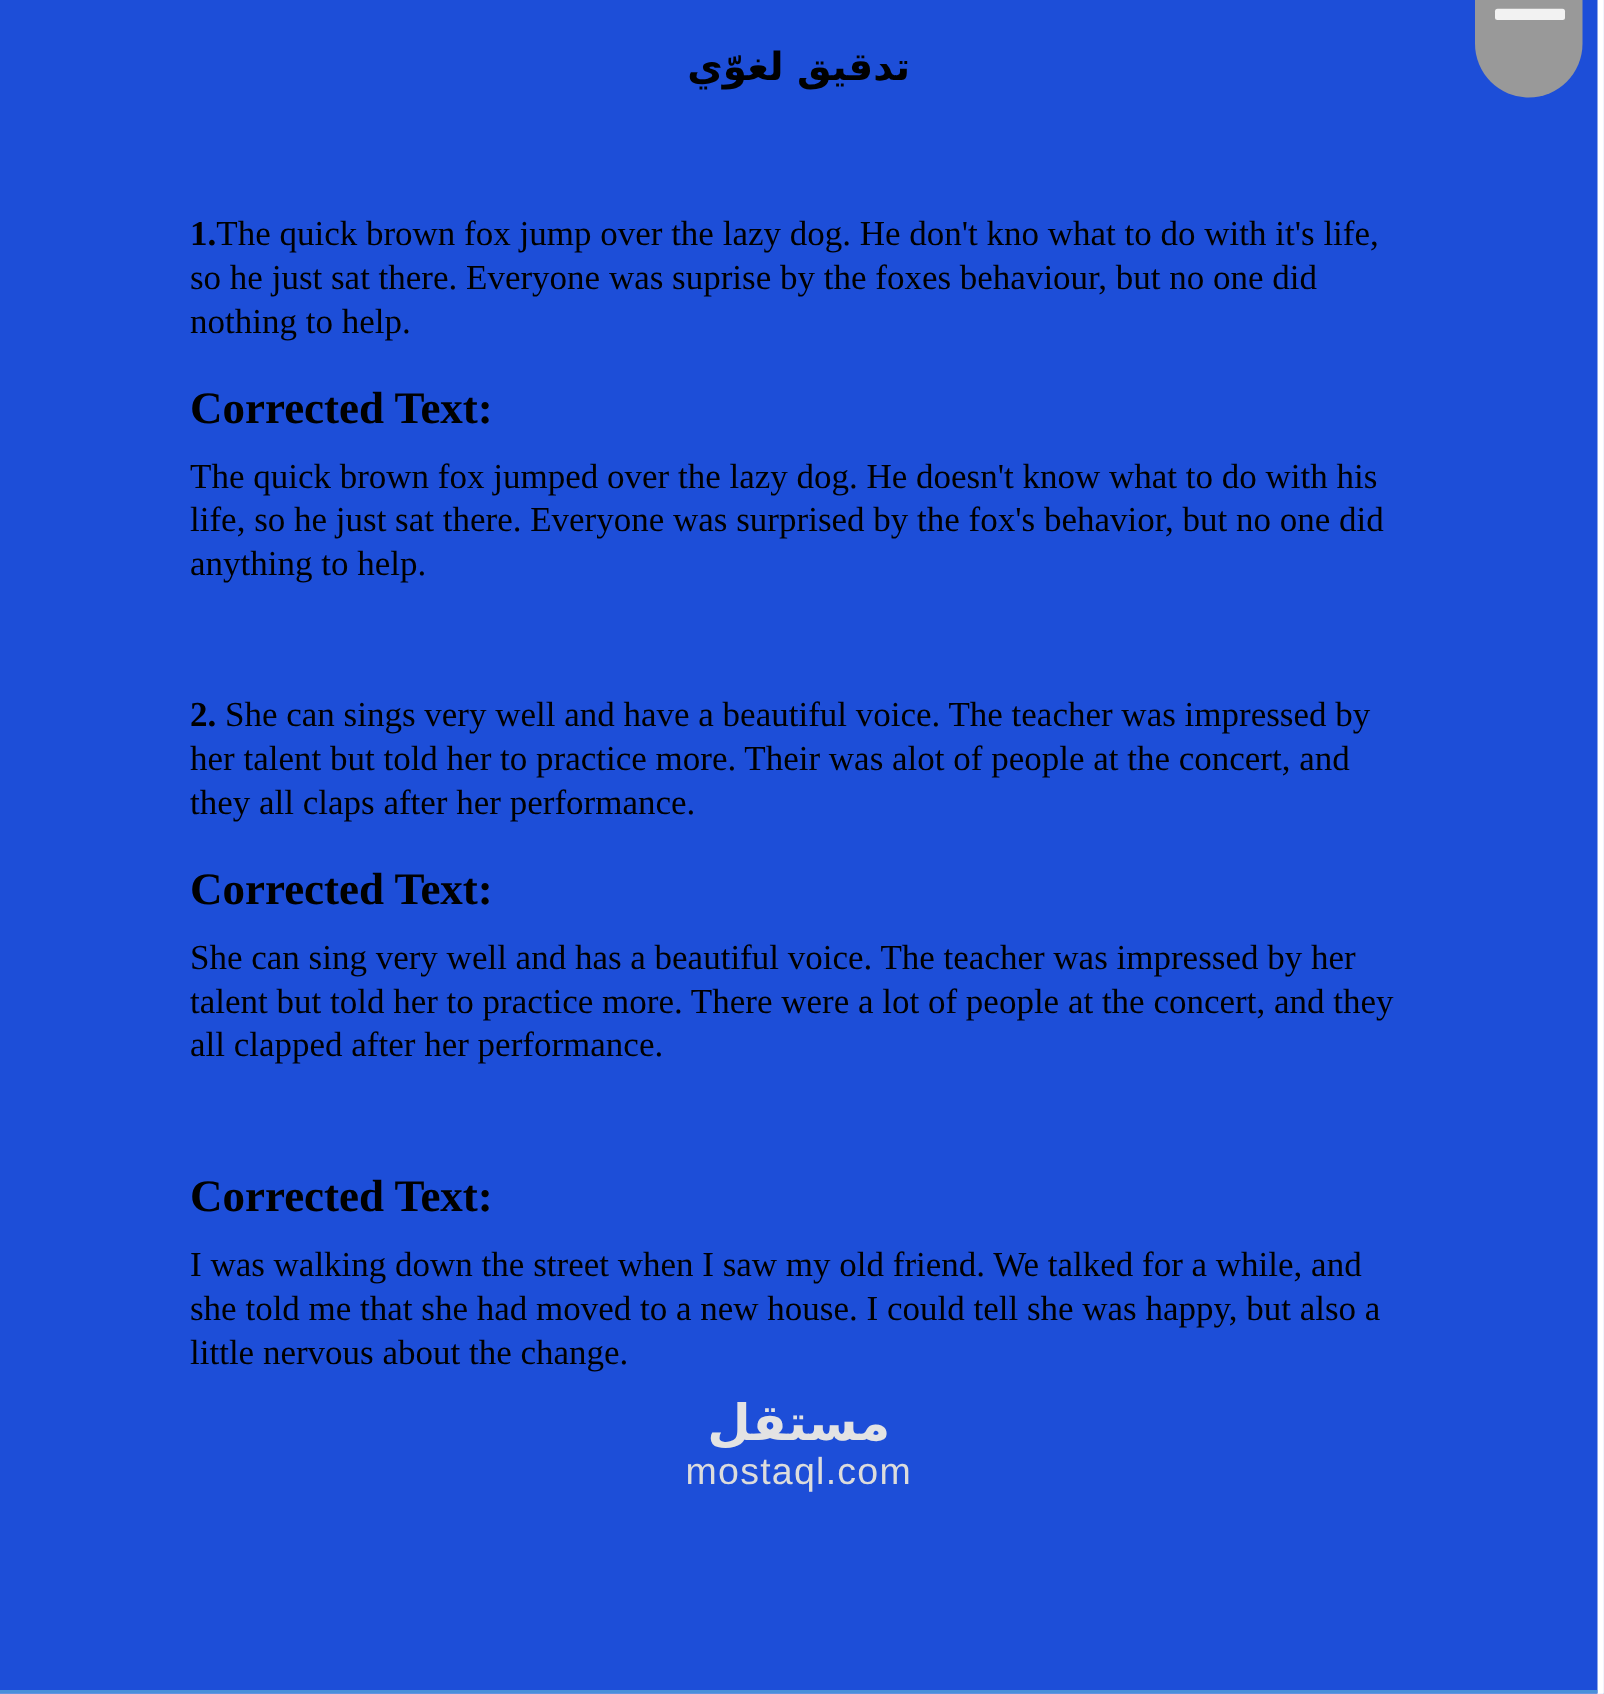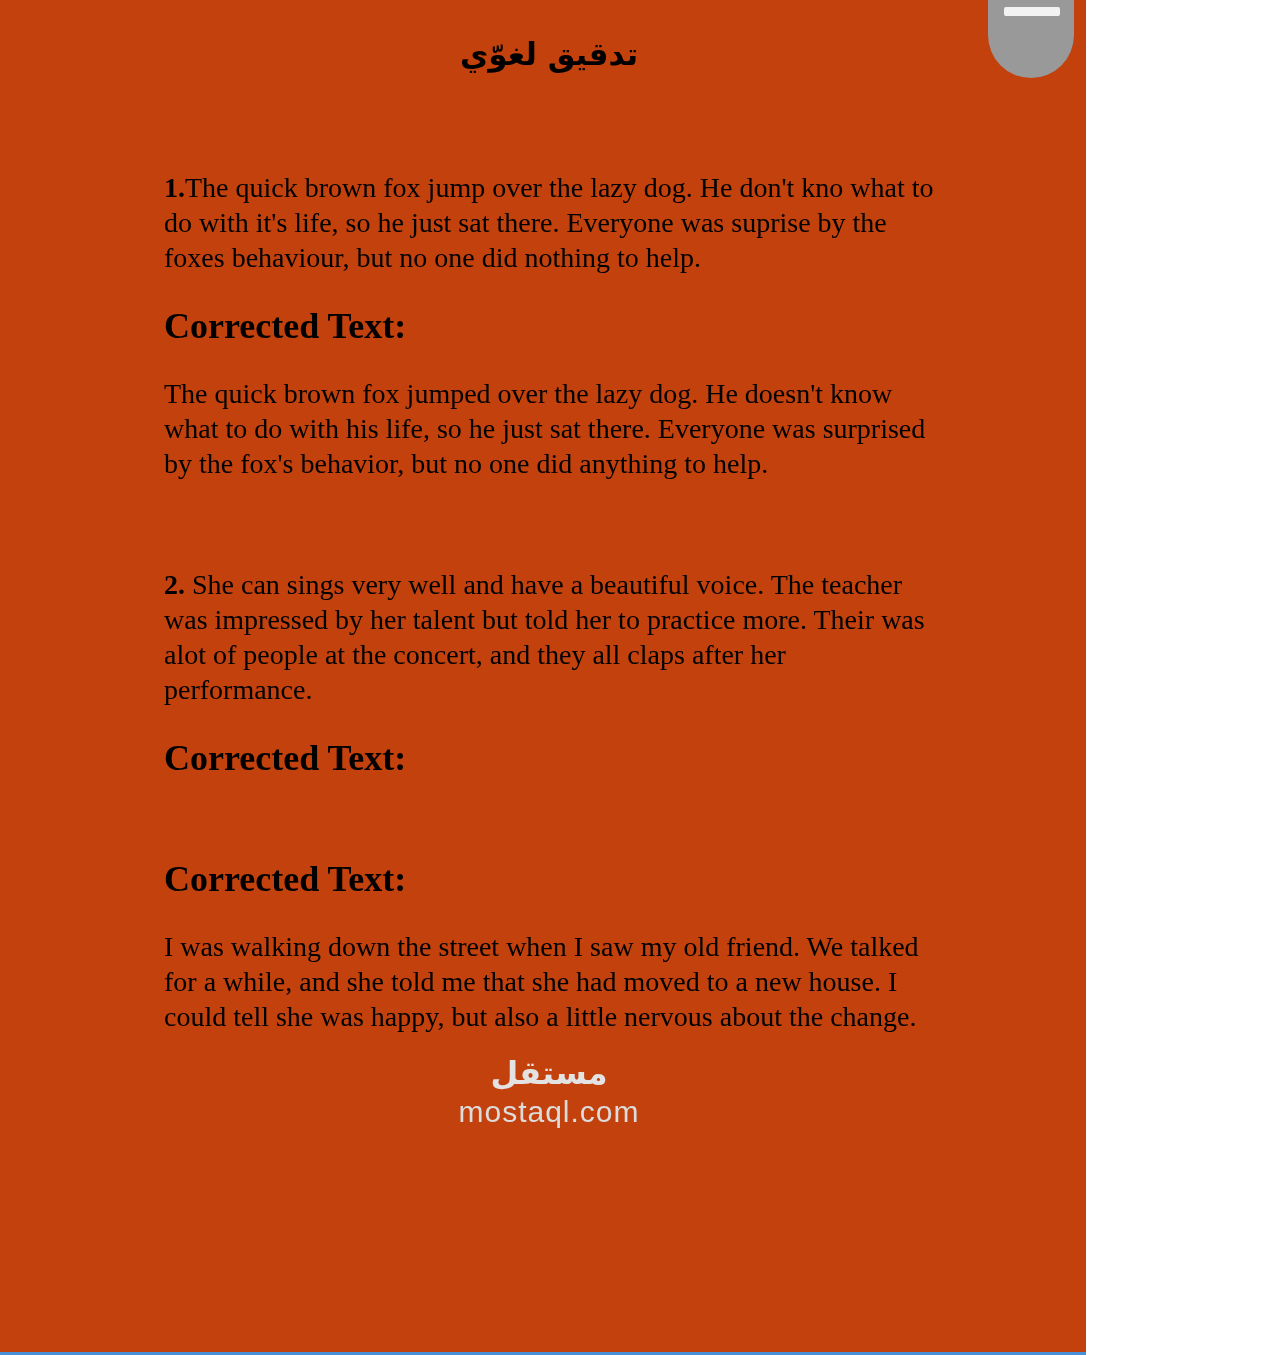--- a/index.html
+++ b/index.html
@@ -1,25 +1,24 @@
 <!DOCTYPE html>
 <html lang="en"><head>
 <meta charset="utf-8">
 <style>
   * { margin: 0; padding: 0; box-sizing: border-box; }
   html, body { background: #ffffff; }
   .page {
     position: relative;
-    width: 1086px;
+    width: 1278px;
     height: 1355px;
-    background: #c2410c;
+    background: #1d4ed8;
     overflow: hidden;
     font-family: "Liberation Serif", serif;
     color: #000000;
-    padding-left: 12px;
   }
   .doc {
     padding: 0 152px 0 152px;
   }
   .page-title {
     margin-top: 36px;
     text-align: center;
     font-family: "DejaVu Sans", sans-serif;
     font-weight: bold;
     font-size: 31px;
@@ -30,31 +29,31 @@
   .section-first { margin-top: 98px; }
   .section + .section { margin-top: 86px; }
   .original-para { }
   .section-number { font-weight: bold; }
   .corrected-label {
     margin-top: 34px;
     font-weight: bold;
     font-size: 36px;
   }
   .corrected-para {
-    margin-top: 32px;
+    margin-top: 20px;
   }
   .watermark {
     margin-top: 16px;
     text-align: center;
     user-select: none;
   }
   .watermark-logo {
     font-family: "DejaVu Sans", sans-serif;
     font-weight: bold;
-    font-size: 32px;
+    font-size: 40px;
     line-height: 46px;
     color: #e3e3e3;
     direction: rtl;
     margin-top: 16px;
   }
   .watermark-domain {
     font-family: "Liberation Sans", sans-serif;
     font-size: 30px;
     line-height: 32px;
     letter-spacing: 1px;
@@ -102,20 +101,21 @@
 
     <div class="section section-first">
       <p class="original-para"><span class="section-number">1.</span><span></span><span>The quick brown fox jump over the lazy dog. He don't kno what to do with it's life, so he just sat there. Everyone was suprise by the foxes behaviour, but no one did nothing to help.</span></p>
       <p class="corrected-label">Corrected Text:</p>
       <p class="corrected-para">The quick brown fox jumped over the lazy dog. He doesn't know what to do with his life, so he just sat there. Everyone was surprised by the fox's behavior, but no one did anything to help.</p>
     </div>
 
     <div class="section">
       <p class="original-para"><span class="section-number">2.</span><span> </span><span>She can sings very well and have a beautiful voice. The teacher was impressed by her talent but told her to practice more. Their was alot of people at the concert, and they all claps after her performance.</span></p>
       <p class="corrected-label">Corrected Text:</p>
+      <p class="corrected-para">She can sing very well and has a beautiful voice. The teacher was impressed by her talent but told her to practice more. There were a lot of people at the concert, and they all clapped after her performance.</p>
     </div>
 
     <div class="section">
       <p class="corrected-label">Corrected Text:</p>
       <p class="corrected-para">I was walking down the street when I saw my old friend. We talked for a while, and she told me that she had moved to a new house. I could tell she was happy, but also a little nervous about the change.</p>
     </div>
 
     <div class="watermark">
       <div class="watermark-logo">مستقل</div>
       <div class="watermark-domain">mostaql.com</div>

